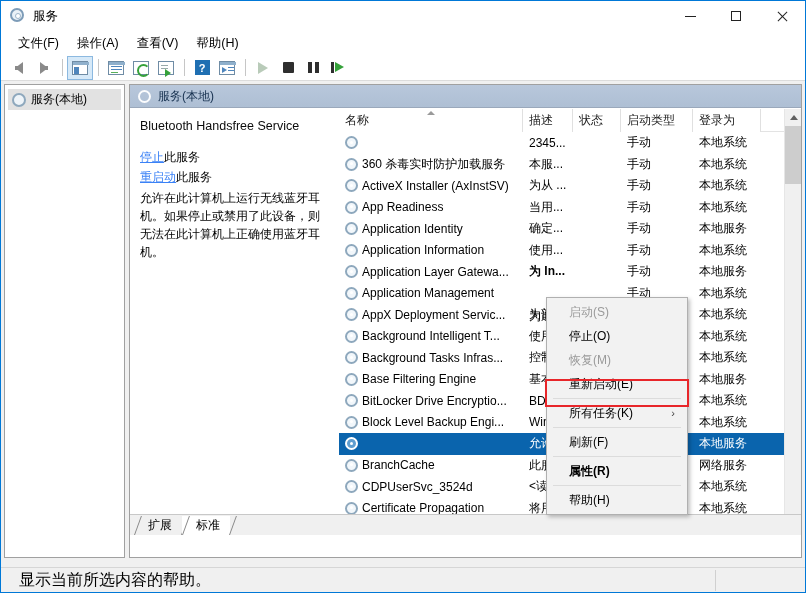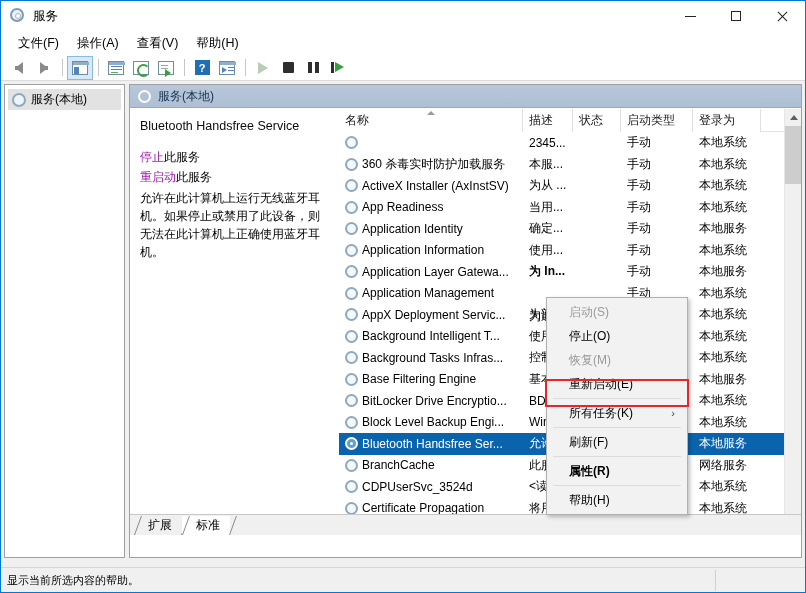--- a/index.html
+++ b/index.html
@@ -163,21 +163,21 @@
   
   .detail {
     position:absolute; left:0; top:0; width:208px; height:100%;
     background:#ffffff; padding:10px 10px 0 10px;
     border-right:1px solid #ffffff;
   }
   .detail-title { font-size:12.5px; font-weight:normal; color:#0b0b0b; margin-bottom:16px; }
   .detail-link {
     font-size:12px; color:#000; margin-bottom:4px; line-height:16px;
   }
-  .detail-link a { color:#a21caf; cursor:pointer; }
+  .detail-link a { color:#3b82f6; text-decoration:underline; cursor:pointer; }
   .detail-desc-label { font-size:12px; color:#000; margin-top:30px; }
   .detail-desc { font-size:12px; color:#000; line-height:18px; margin-top:1px; }
 
   
   .listview {
     position:absolute; left:209px; top:0; right:0; bottom:0;
     background:#ffffff;
     overflow:hidden;
   }
   .lv-headrow {
@@ -243,21 +243,21 @@
     border-right:1px solid #8a8a8a; transform:skewX(-20deg); transform-origin: bottom right;
   }
   .tab.active { background:#ffffff; }
 
   
   .statusbar {
     position:absolute; left:0; bottom:0; width:804px; height:25px;
     background:#f0f0f0; border-top:1px solid #d6d6d6;
     display:flex; align-items:center;
   }
-  .status-text { font-size:11px; color:#000; padding-left:6px; }
+  .status-text { font-size:16px; color:#000; padding-left:18px; }
   .status-sep { position:absolute; left:714px; top:2px; width:1px; height:21px; background:#d0d0d0; }
 
   
   .ctxmenu {
     position:absolute; left:545px; top:216px; width:142px;
     background:#f2f2f2; border:1px solid #b0b0b0;
     box-shadow:2px 2px 4px rgba(0,0,0,.25);
     padding:2px 4px; z-index:50;
   }
   .ctx-item {
@@ -549,21 +549,20 @@
                   <span>Block Level Backup Engi...</span>
                 </div>
                 <div class="lv-cell" style="width: 50px;">Windo...</div>
                 <div class="lv-cell" style="width: 48px;"></div>
                 <div class="lv-cell" style="width: 72px;">手动</div>
                 <div class="lv-cell" style="width: 68px;">本地系统</div>
               </div>
               <div class="lv-row selected">
                 <div class="lv-cell cell-name" style="width: 184px;">
                   <span class="svc-gear"></span>
-                  <span>Bluetooth Handsfree Ser...</span>
                 </div>
                 <div class="lv-cell" style="width: 50px;">允许...</div>
                 <div class="lv-cell" style="width: 48px;">正在...</div>
                 <div class="lv-cell" style="width: 72px;">手动(触发...</div>
                 <div class="lv-cell" style="width: 68px;">本地服务</div>
               </div>
               <div class="lv-row">
                 <div class="lv-cell cell-name" style="width: 184px;">
                   <span class="svc-gear"></span>
                   <span>BranchCache</span>

